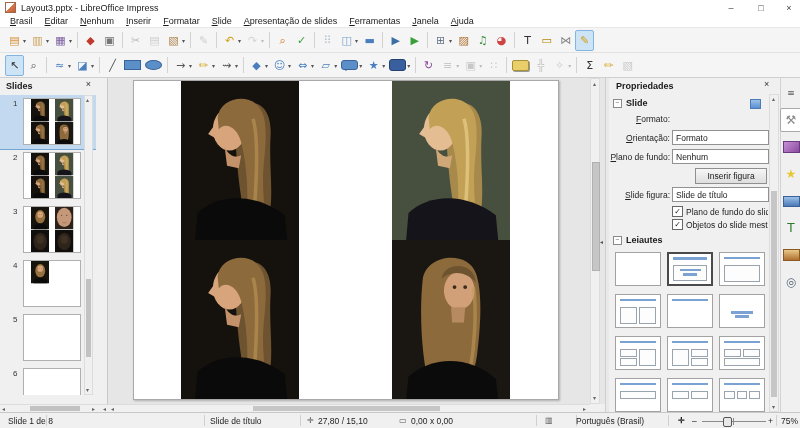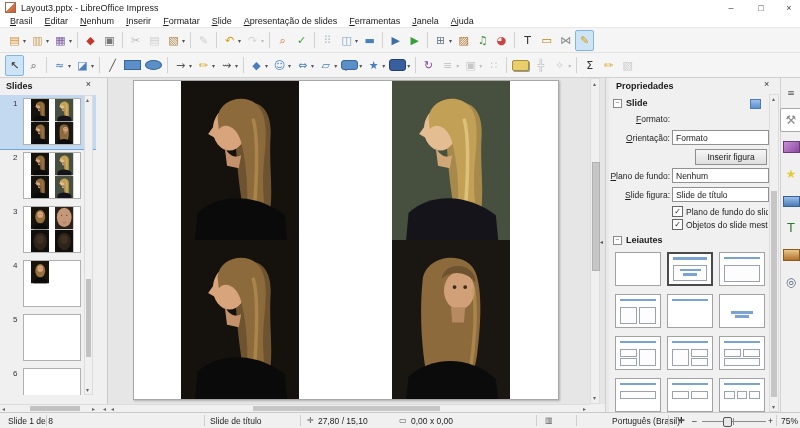--- a/index.html
+++ b/index.html
@@ -580,25 +580,25 @@
           <span class="floatic"></span>
         </div>
         <div class="prow">
           <span class="plabel">Formato:</span>
         </div>
         <div class="prow">
           <span class="plabel">Orientação:</span>
           <div class="pinput">Formato</div>
         </div>
         <div class="prow">
-          <div class="pbtn btn-insert">Inserir figura</div>
-        </div>
-        <div class="prow">
           <span class="plabel">Plano de fundo:</span>
           <div class="pinput">Nenhum</div>
+        </div>
+        <div class="prow">
+          <div class="pbtn btn-insert">Inserir figura</div>
         </div>
         <div class="prow">
           <span class="plabel">Slide figura:</span>
           <div class="pinput">Slide de título</div>
         </div>
         <div class="cbrow">
           <span class="cb">✓</span>
           <span class="cblabel">Plano de fundo do slide mestre</span>
         </div>
         <div class="cbrow">
@@ -708,21 +708,21 @@
     <span class="ssep" style="left:204px"></span>
     <span class="sb" style="left:210px">Slide de título</span>
     <span class="ssep" style="left:300px"></span>
     <span class="sb sb-ic" style="left:307px">✛</span>
     <span class="sb" style="left:318px">27,80 / 15,10</span>
     <span class="sb sb-ic" style="left:399px">▭</span>
     <span class="sb" style="left:411px">0,00 x 0,00</span>
     <span class="ssep" style="left:536px"></span>
     <span class="sb sb-ic" style="left:545px">▥</span>
     <span class="ssep" style="left:576px"></span>
-    <span class="sb" style="left:612px">Português (Brasil)</span>
+    <span class="sb" style="left:576px">Português (Brasil)</span>
     <span class="ssep" style="left:668px"></span>
     <span class="sb sb-ic" style="left:678px;font-weight:bold;color:#222">✛</span>
     <span class="sb" style="left:692px">–</span>
     <div class="zoomtrack"></div>
     <div class="zoomtick"></div>
     <div class="zoomhandle"></div>
     <span class="sb" style="left:768px">+</span>
     <span class="ssep" style="left:776px"></span>
     <span class="sb" style="left:781px">75%</span>
   </div>

